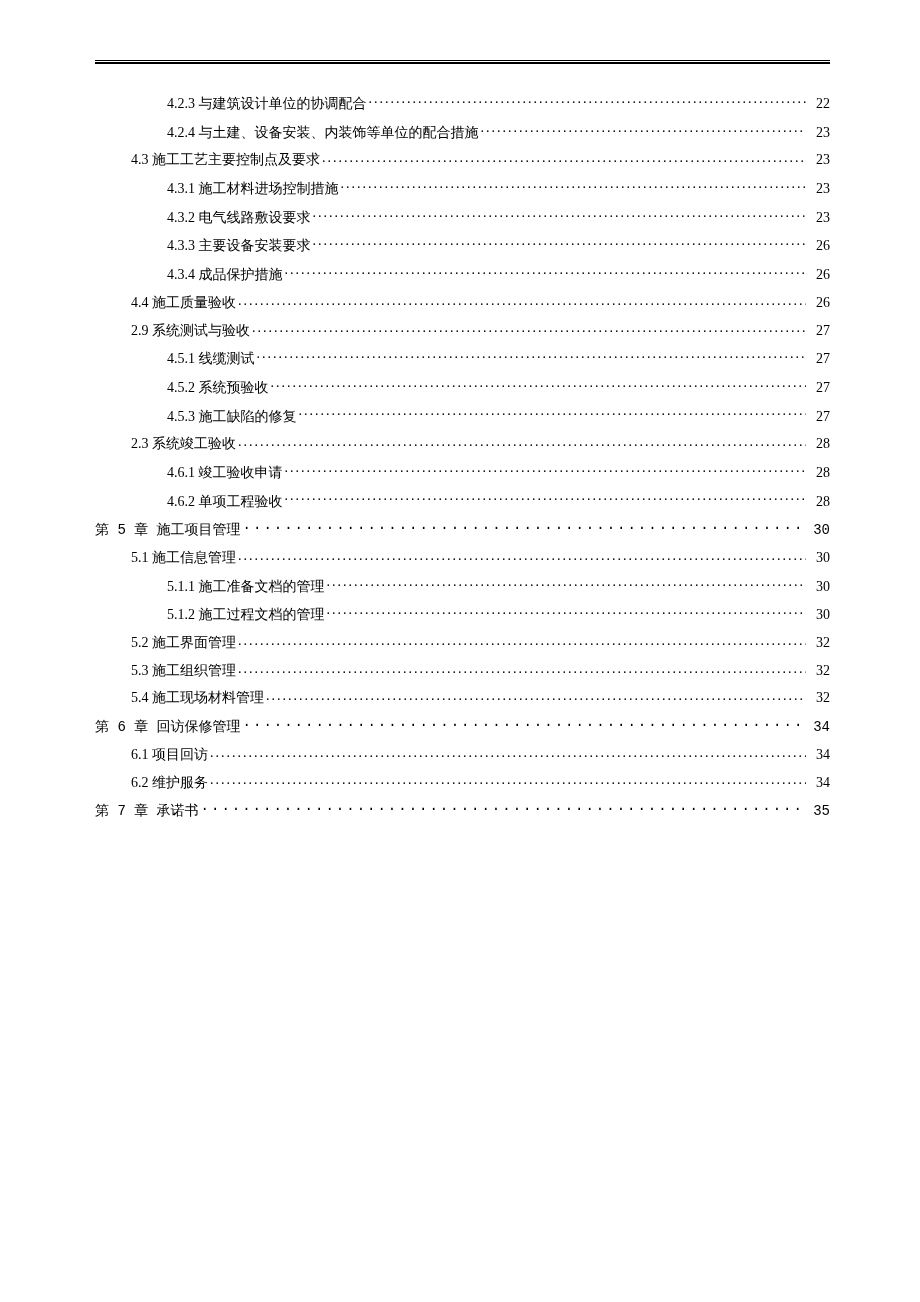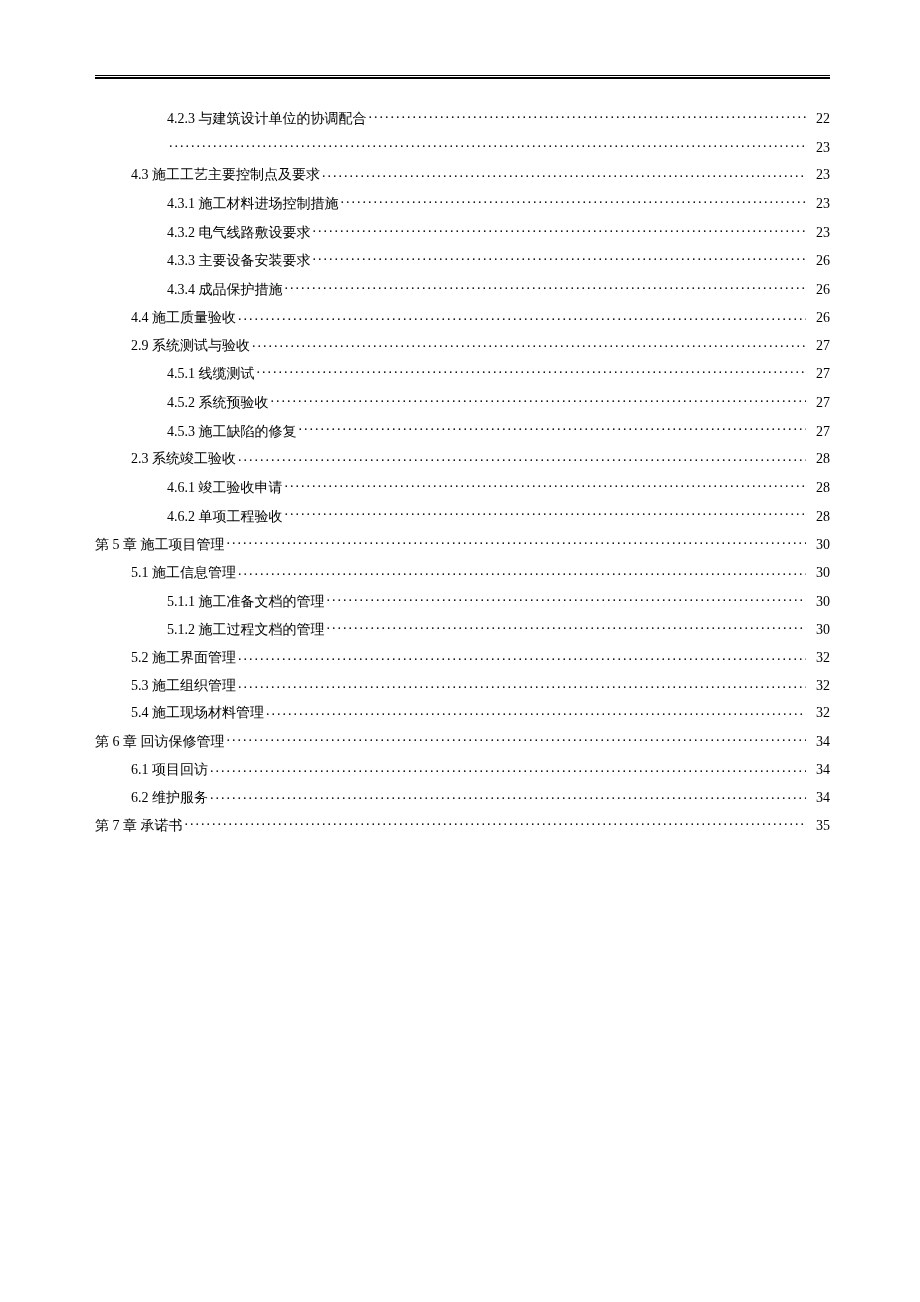--- a/index.html
+++ b/index.html
@@ -8,21 +8,21 @@
       box-sizing: border-box;
     }
     body {
       font-family: "SimSun", "宋体", serif;
       background: #ffffff;
       width: 920px;
       height: 1302px;
       position: relative;
     }
     .page {
-      padding: 75px 90px 0 95px;
+      padding: 60px 90px 0 95px;
     }
     .header-line {
       border-top: 1px solid #000;
       border-bottom: 2px solid #000;
       height: 4px;
       margin-bottom: 30px;
     }
     .toc-entry {
       display: flex;
       align-items: baseline;
@@ -47,36 +47,37 @@
       position: absolute;
       left: 0;
       bottom: 0;
       letter-spacing: 2px;
       color: #000;
     }
     .toc-page {
       flex-shrink: 0;
       margin-left: 8px;
     }
-    .lvl0 { padding-left: 0; }
+    .lvl0 { padding-left: 0; font-family: Liberation Mono, monospace; }
     .lvl1 { padding-left: 36px; align-items: center; }
     .lvl2 { padding-left: 72px; }
   </style>
 </head>
 <body>
 
 <div class="page">
   <div class="header-line"></div>
   <div id="toc-container">
       <div class="toc-entry lvl2">
         <span class="toc-label">4.2.3  与建筑设计单位的协调配合 </span>
         <span class="toc-dots"></span>
         <span class="toc-page">22</span>
       </div>
       <div class="toc-entry lvl2">
+        <span class="toc-label">4.2.4  与土建、设备安装、内装饰等单位的配合措施 </span>
         <span class="toc-dots"></span>
         <span class="toc-page">23</span>
       </div>
       <div class="toc-entry lvl1">
         <span class="toc-label">4.3  施工工艺主要控制点及要求 </span>
         <span class="toc-dots"></span>
         <span class="toc-page">23</span>
       </div>
       <div class="toc-entry lvl2">
         <span class="toc-label">4.3.1  施工材料进场控制措施 </span>

